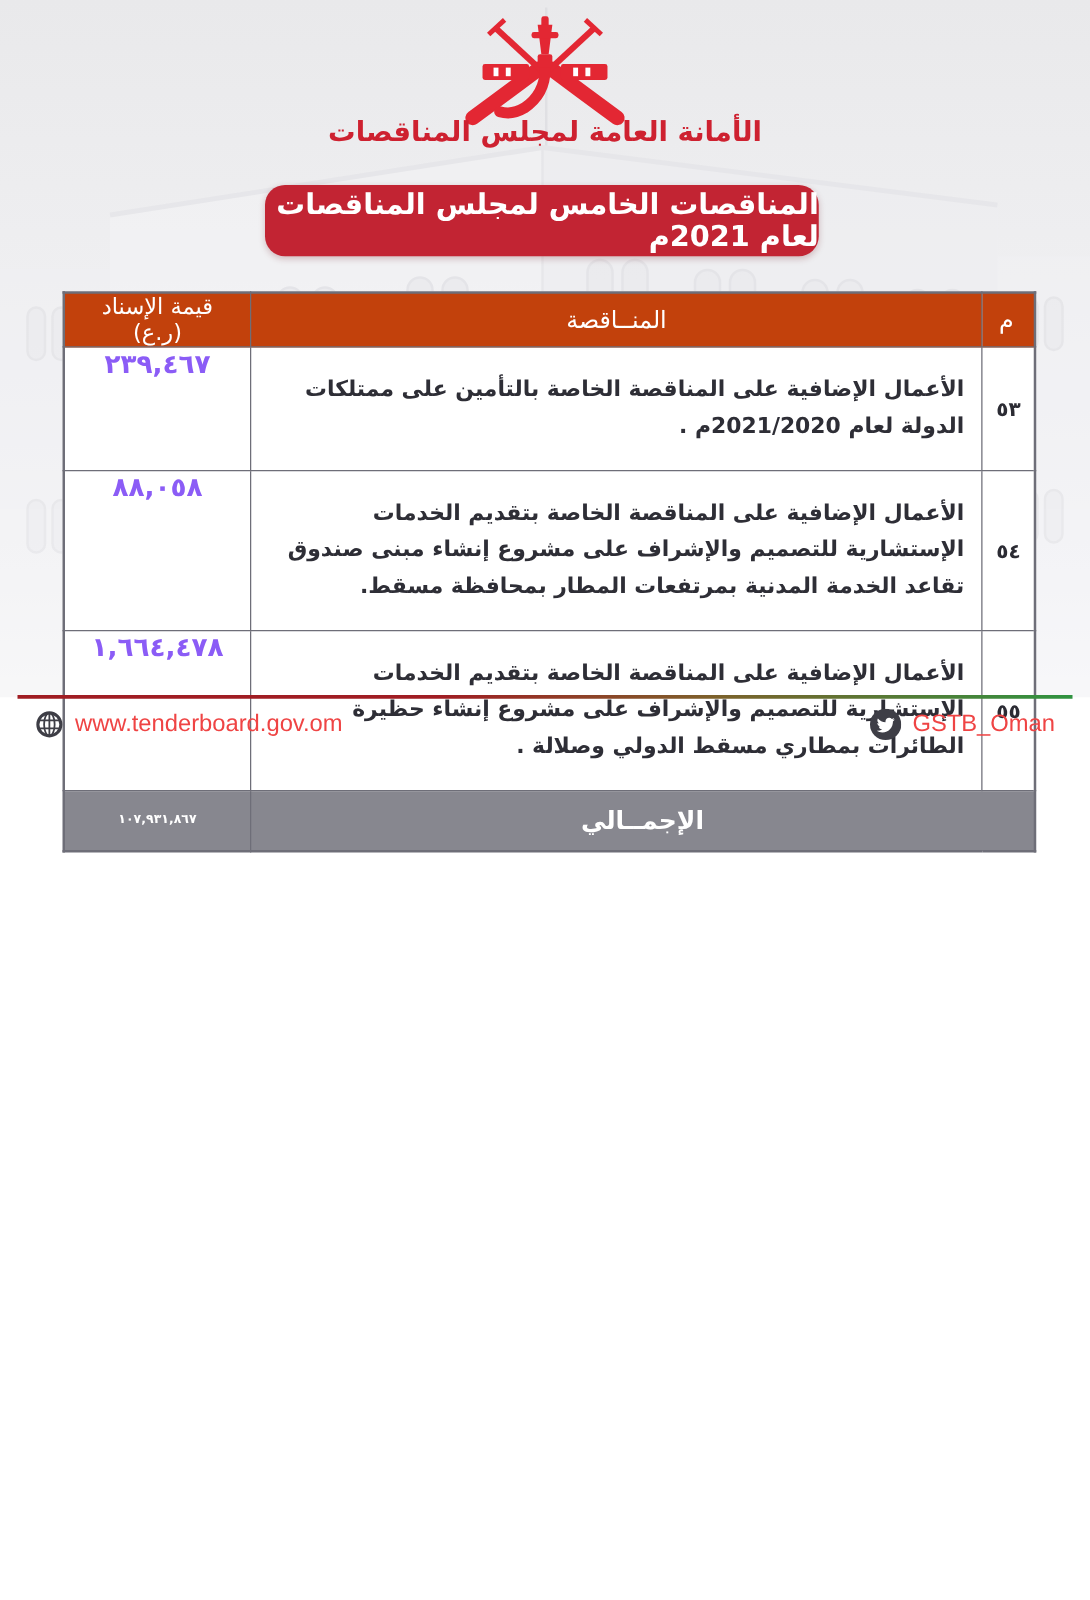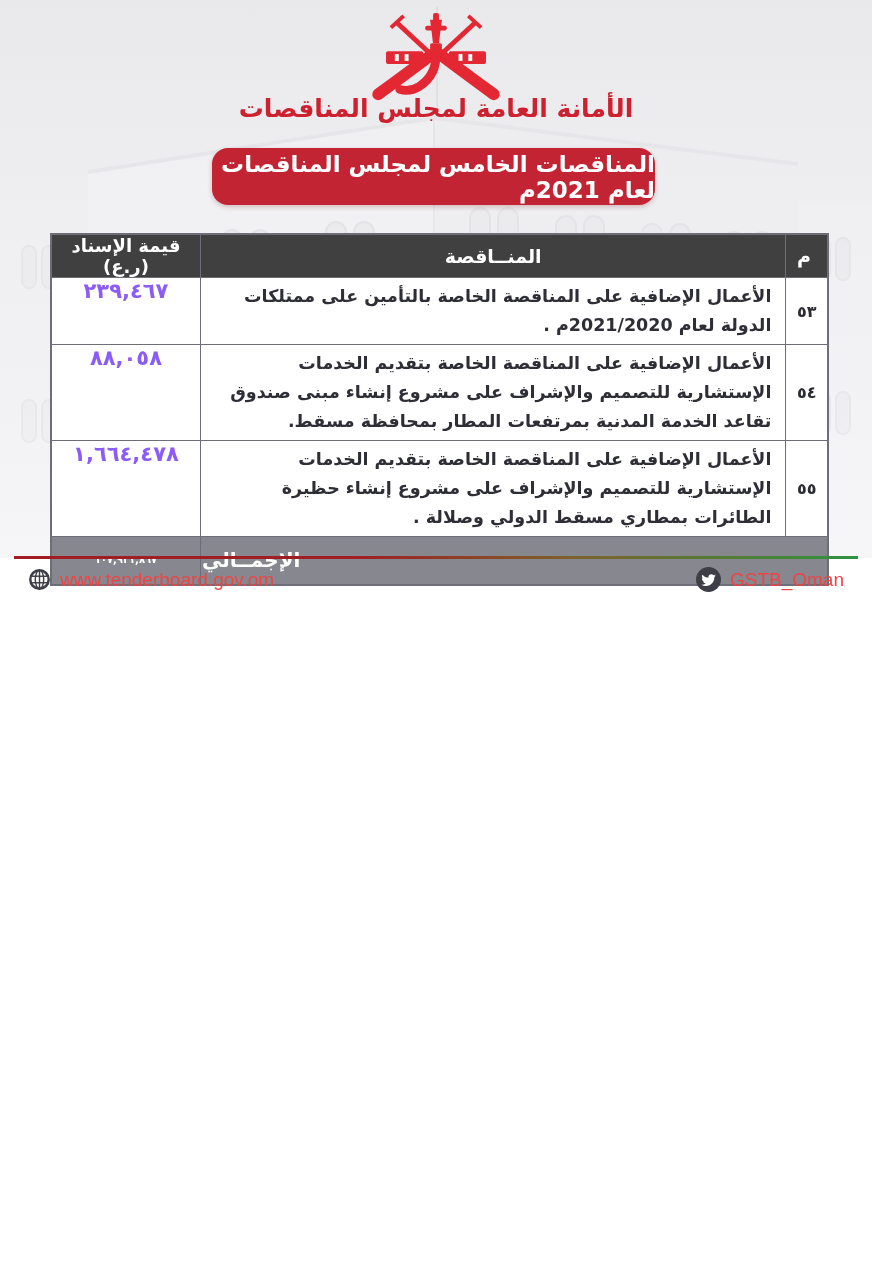--- a/index.html
+++ b/index.html
@@ -7,46 +7,46 @@
           overflow:hidden; font-family:"DejaVu Sans", sans-serif; }
 
   
   .hero { position:absolute; top:0; left:0; width:872px; height:558px;
           background:linear-gradient(180deg,#e9e9eb 0%, #efeff1 40%, #f8f8fa 82%, #ffffff 100%); }
   .hero svg { position:absolute; top:0; left:0; }
 
   
   .emblem { position:absolute; top:10px; left:361px; width:150px; height:98px; }
   .callig { position:absolute; top:94px; left:0; width:872px; text-align:center;
-            direction:rtl; color:#ce2130; font-size:25px; font-weight:bold;
+            direction:rtl; color:#ce2130; font-size:22px; font-weight:bold;
             letter-spacing:1px; }
 
   
   .banner { position:absolute; top:148px; left:212px; width:443px; height:57px;
             background:#c22433; border-radius:16px; display:flex; align-items:center;
             justify-content:center; direction:rtl; color:#ffffff; font-size:23px;
             font-weight:bold; box-shadow:0 2px 5px rgba(120,30,40,.25); }
 
   
   .tbl-wrap { position:absolute; top:233px; left:50px; width:779px; direction:rtl; }
   table.tenders { width:779px; border-collapse:collapse; table-layout:fixed; background:#fff;
                   border:2px solid #6e6e78; }
   .tenders th, .tenders td { border:1.5px solid #6e6e78; }
-  .tenders thead th { background:#404040; color:#fff; font-weight:bold; font-size:19px;
+  .tenders thead th { background:#c2410c; color:#fff; font-weight:normal; font-size:19px;
                       height:39px; text-align:center; padding:0 16px; }
   .tenders thead th.val-h { font-size:18px; }
   td.idx { text-align:center; font-size:16px; font-weight:bold; color:#2b2b33;margin-top:10px; }
-  td.tender { text-align:right; padding:4px 14px; font-size:17.5px; font-weight:bold;
+  td.tender { text-align:right; padding:20px 14px; font-size:17.5px; font-weight:bold;
               color:#2e2e36; line-height:29px; }
   td.val { text-align:center; vertical-align:top; font-size:21px;
            font-weight:bold; color:#8b5cf6; letter-spacing:1px; }
   tr.r1 { height:63px; } tr.r2 { height:63px; } tr.r3 { height:73px; }
   tr.total { height:48px; }
   tr.total td { background:#87878f; color:#fff; vertical-align:middle; }
-  td.total-label { text-align:left; font-size:20px; font-weight:bold; }
+  td.total-label { text-align:center; font-size:20px; font-weight:bold; }
   td.total-val { text-align:center; padding-top:0; font-size:10px; font-weight:bold;
                  letter-spacing:1px; color:#fff; }
 
   
   .rule { position:absolute; top:556px; left:14px; width:844px; height:3px;
           background:linear-gradient(90deg,#a01d23 0%,#a01d23 40%,#7d612b 66%,#2f9340 100%); }
   .footer { position:absolute; top:567px; left:28px; width:816px; display:flex;
             justify-content:space-between; align-items:center; direction:ltr; }
   .flink { display:flex; align-items:center; gap:9px; font-size:19px; color:#ef4444;
            font-family:"Liberation Sans", sans-serif; text-decoration:none; cursor:pointer; }

